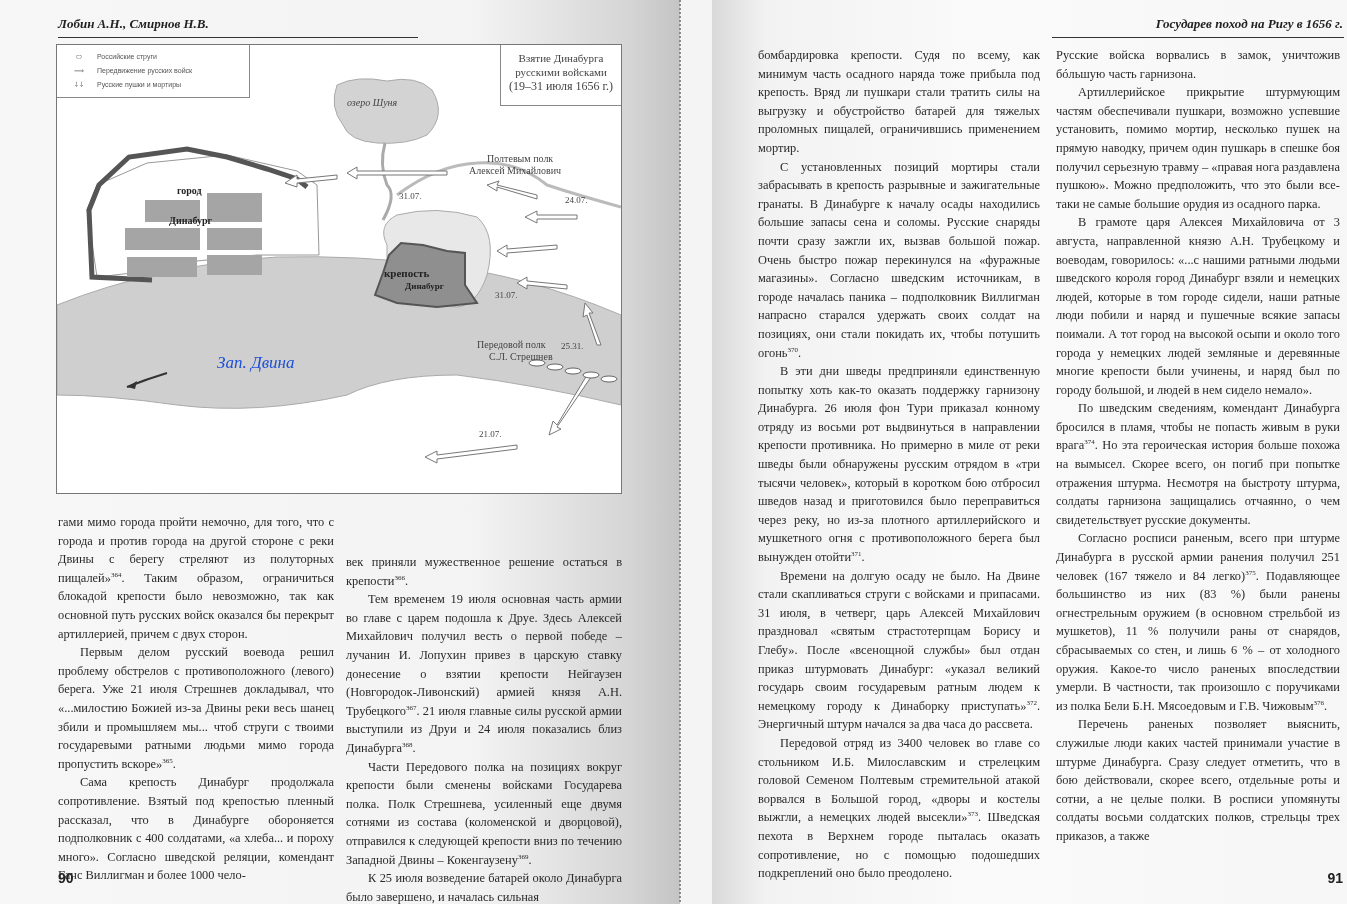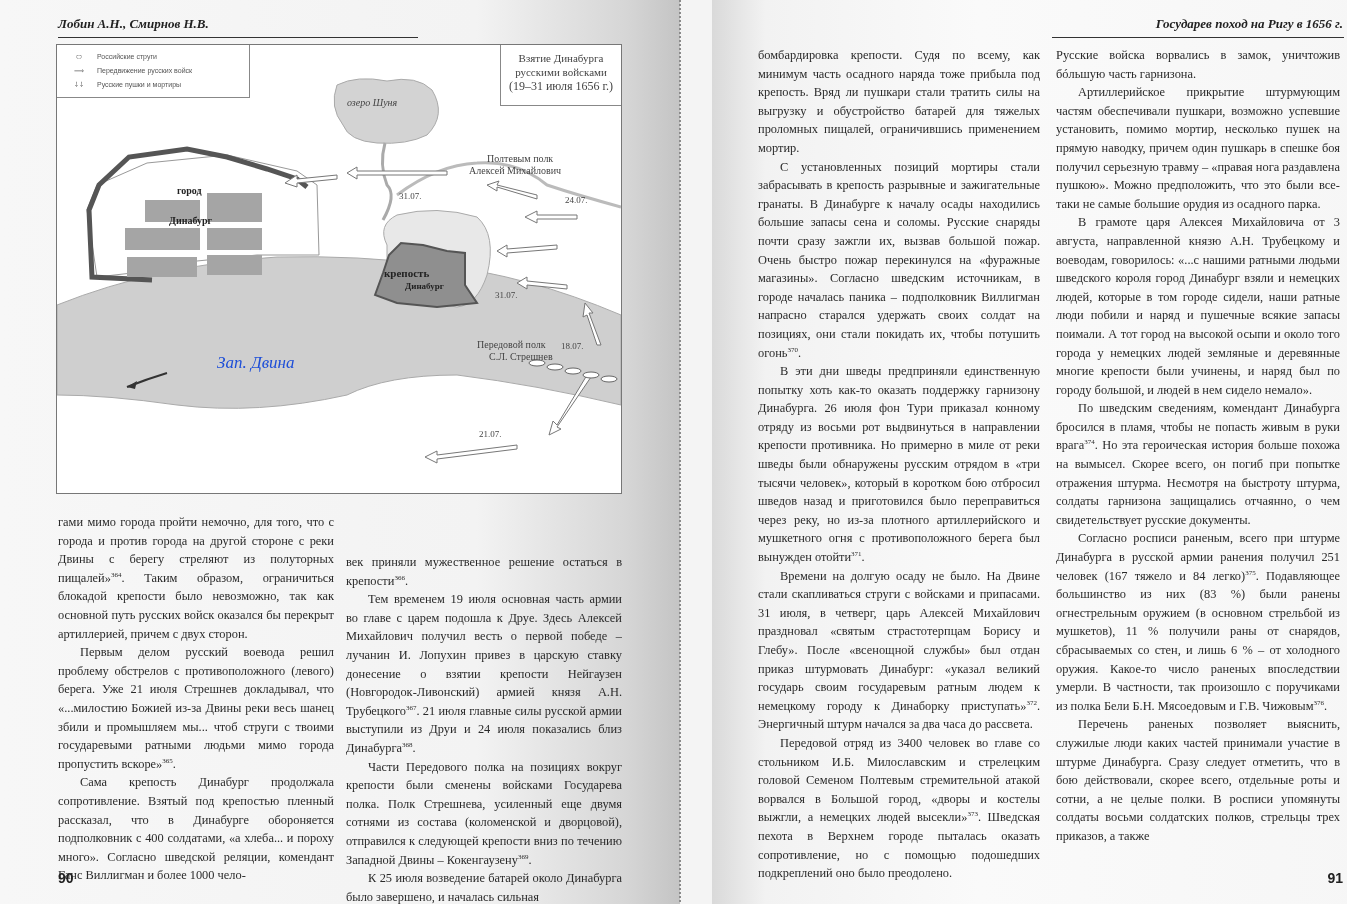--- a/index.html
+++ b/index.html
@@ -108,21 +108,21 @@
     <div class="mlabel" style="left:327px;top:222px;font-size:11px;font-weight:bold;color:#222;">крепость</div>
     <div class="mlabel" style="left:348px;top:236px;font-size:9px;font-weight:bold;color:#222;">Динабург</div>
     <div class="mlabel" style="left:160px;top:308px;font-size:17px;font-style:italic;color:#1d4ed8;">Зап. Двина</div>
     <div class="mlabel" style="left:430px;top:108px;font-size:10px;">Полтевым полк</div>
     <div class="mlabel" style="left:412px;top:120px;font-size:10px;text-align:right;">Алексей Михайлович</div>
     <div class="mlabel" style="left:420px;top:294px;font-size:10px;">Передовой полк</div>
     <div class="mlabel" style="left:432px;top:306px;font-size:10px;">С.Л. Стрешнев</div>
     <div class="mlabel" style="left:342px;top:146px;font-size:9px;">31.07.</div>
     <div class="mlabel" style="left:438px;top:245px;font-size:9px;">31.07.</div>
     <div class="mlabel" style="left:508px;top:150px;font-size:9px;">24.07.</div>
-    <div class="mlabel" style="left:504px;top:296px;font-size:9px;">18.07.</div>
+    <div class="mlabel" style="left:504px;top:296px;font-size:9px;">25.31.</div>
     <div class="mlabel" style="left:422px;top:384px;font-size:9px;">21.07.</div>
   </div>
 
   <div class="col" style="left:58px;top:513px;width:276px;">
     <p><span>гами мимо города пройти немочно, для того, что с города и против города на другой стороне с реки Двины с берегу стреляют из полуторных пищалей»</span><sup>364</sup><span>. Таким образом, ограничиться блокадой крепости было невозможно, так как основной путь русских войск оказался бы перекрыт артиллерией, причем с двух сторон.</span></p>
     <p class="ind"><span>Первым делом русский воевода решил проблему обстрелов с противоположного (левого) берега. Уже 21 июля Стрешнев докладывал, что «...милостию Божией из-за Двины реки весь шанец збили и промышляем мы... чтоб струги с твоими государевыми ратными людьми мимо города пропустить вскоре»</span><sup>365</sup><span>.</span></p>
     <p class="ind"><span>Сама крепость Динабург продолжала сопротивление. Взятый под крепостью пленный рассказал, что в Динабурге обороняется подполковник с 400 солдатами, «а хлеба... и пороху много». Согласно шведской реляции, комендант Ганс Виллигман и более 1000 чело-</span></p>
   </div>
 
   <div class="col" style="left:346px;top:513px;width:276px;margin-top:40px;">

